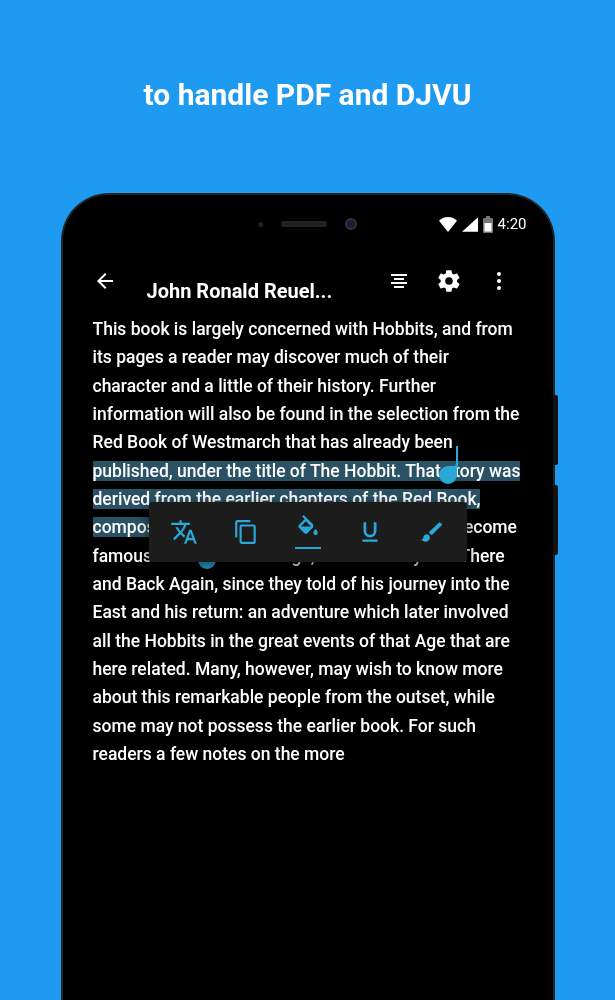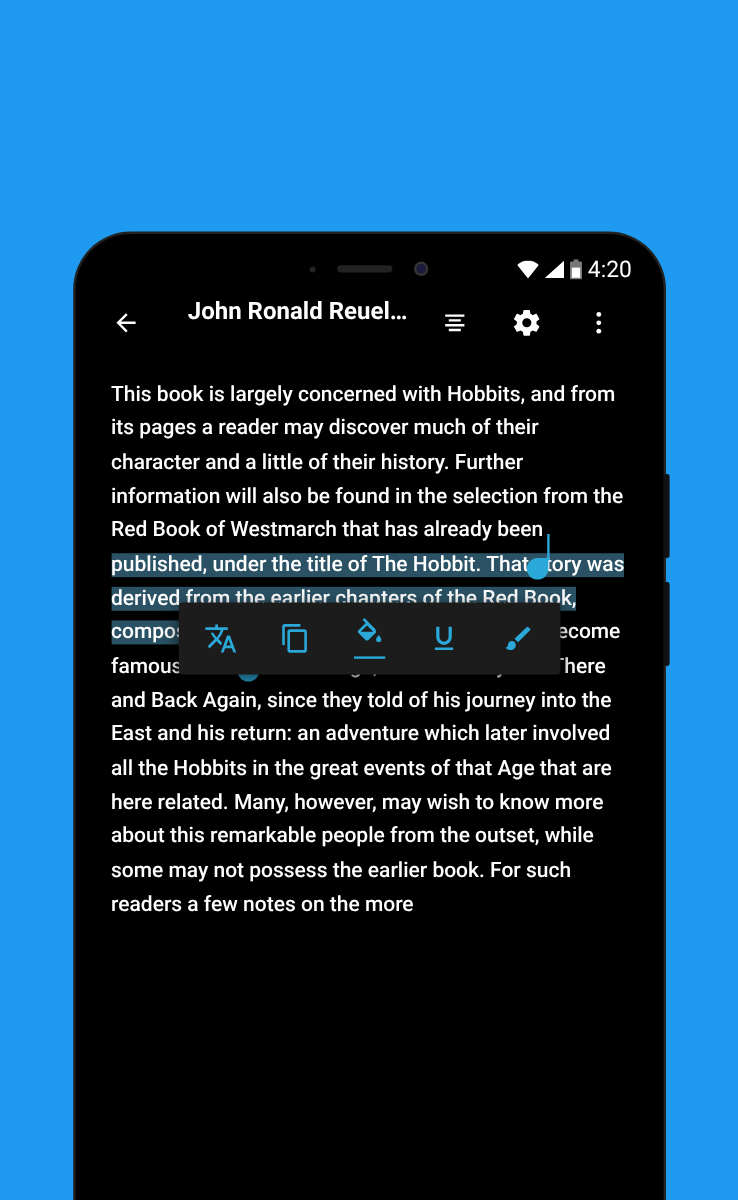--- a/index.html
+++ b/index.html
@@ -74,32 +74,32 @@
   .status-bar {
     position: absolute;
     top: 0; left: 0; right: 0;
     height: 34px;
     display: flex;
     align-items: center;
     justify-content: flex-end;
     padding: 0 14px 0 0;
     gap: 5px;
     color: #fff;
-    font-size: 19px;
+    font-size: 15px;
     z-index: 5;
   }
   .status-bar svg { fill: #fff; }
   .app-bar {
     position: absolute;
     top: 40px; left: 0; right: 12px;
     height: 56px;
     display: flex;
-    align-items: flex-start;
+    align-items: flex-end;
     padding: 0 8px;
-    gap: 16px;
+    gap: 6px;
   }
   .app-bar .title {
     flex: 1;
     color: #fff;
     font-size: 20px;
     font-weight: 700;
     padding-left: 14px;
     white-space: nowrap;
     overflow: hidden;
     text-overflow: ellipsis;
@@ -183,20 +183,21 @@
   .underline-dec {
     border-bottom: 2px solid #2aa8d8;
     padding-bottom: 2px;
   }
 </style>
 </head>
 <body>
 
 <div class="promo-text">
   <br>
+  <span>to handle PDF and DJVU</span>
 </div>
 
 <div class="phone">
   <div class="side-button right1"></div>
   <div class="side-button right2"></div>
   <div class="screen">
 
     <div class="notch">
       <span class="dot"></span>
       <span class="speaker"></span>

